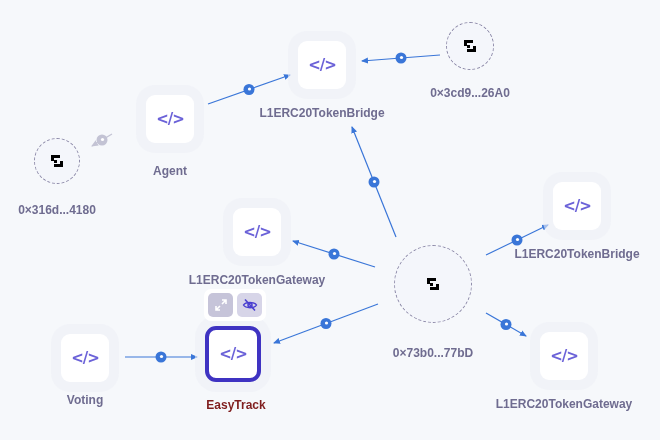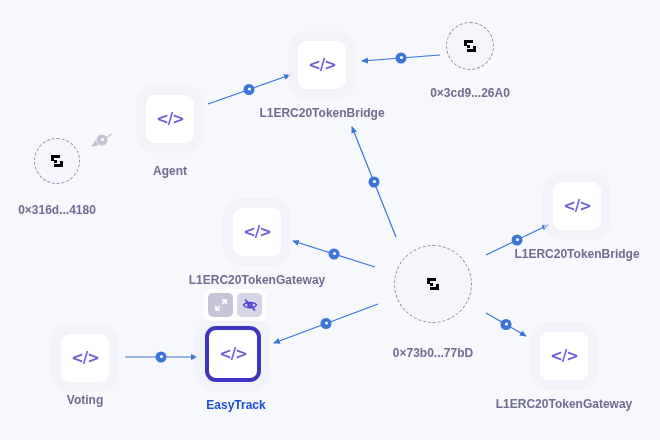--- a/index.html
+++ b/index.html
@@ -5,21 +5,21 @@
   html, body { margin:0; padding:0; }
   body { width:660px; height:440px; background:#f6f8fb; overflow:hidden; position:relative;
          font-family:"Liberation Sans", sans-serif; }
   #graph { position:absolute; left:0; top:0; width:660px; height:440px; }
   .node { position:absolute; width:48px; height:48px; background:#ffffff; border-radius:9px;
           box-shadow:0 0 0 10px rgba(238,240,247,0.6); display:flex; align-items:center; justify-content:center; cursor:pointer; }
   .node.selected { width:56px; height:56px; border:4px solid #3f33c2; border-radius:11px; box-sizing:border-box; }
   .code { color:#6b62d8; font-weight:bold; font-size:15px; font-family:"DejaVu Sans", sans-serif; letter-spacing:-1px; }
   .label { position:absolute; font-size:12px; color:#6f6c90; font-weight:bold; white-space:nowrap; transform:translateX(-50%); }
   .label.big { font-size:12px; }
-  .label.selected { color:#1d4ed8; }
+  .label.selected { color:#7f1d1d; }
   .wallet { position:absolute; border:1.5px dashed #8c89a8; border-radius:50%; display:flex; align-items:center; justify-content:center; box-sizing:border-box; background:rgba(244,245,251,0.7); cursor:pointer; }
   .tools { position:absolute; left:204px; top:289px; width:62px; height:32px; background:#fff; border-radius:7px; display:flex; gap:4px; padding:4px; box-sizing:border-box; }
   .tool { width:25px; height:24px; border-radius:5px; background:#d7d5e8; display:flex; align-items:center; justify-content:center; cursor:pointer; }
   .tool.light { background:#c6c4d9; }
 </style>
 </head>
 <body>
 
 <svg id="graph" viewBox="0 0 660 440">
   <defs>

